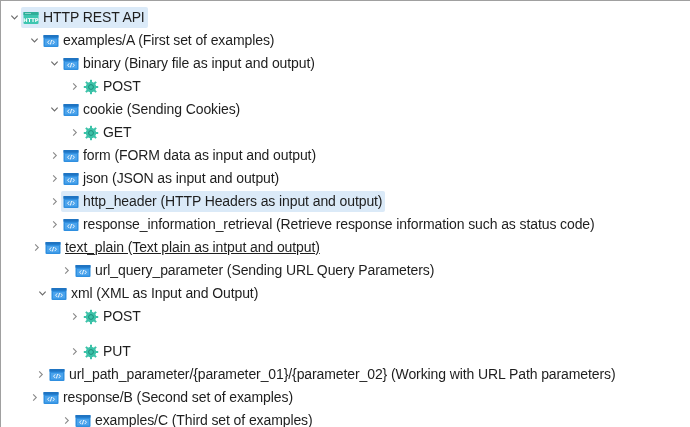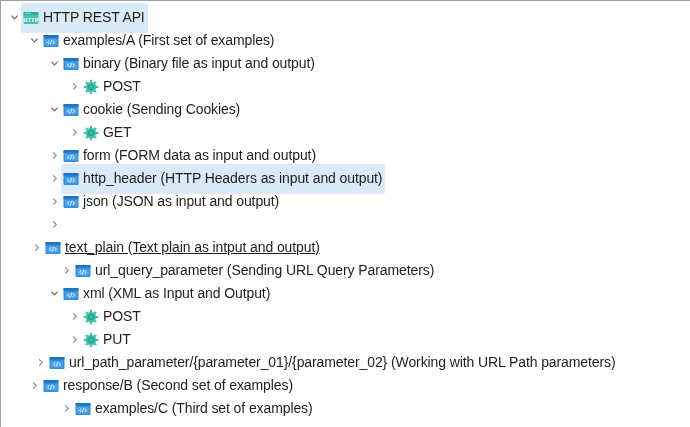--- a/index.html
+++ b/index.html
@@ -18,21 +18,21 @@
   .row {
     position: relative; height: 23px; display: flex; align-items: center;
     white-space: nowrap;
   }
   .chev {
     width: 14px; height: 23px; display: inline-flex; align-items: center; justify-content: center;
     flex: 0 0 14px;
   }
   .chev svg { width: 9px; height: 9px; }
   .node {
-    display: inline-flex; align-items: center; height: 30px; padding: 0 3px 0 2px;
+    display: inline-flex; align-items: center; height: 21px; padding: 0 3px 0 2px;
     border-radius: 2px;
   }
   .node.selected { background: #dbeaf8; }
   .icon { width: 16px; height: 16px; display: inline-block; margin-right: 4px; flex: 0 0 16px; }
   .label { line-height: 21px; letter-spacing: -0.1px; }
 </style>
 </head>
 <body>
 
 <div class="frame">
@@ -177,20 +177,37 @@
       <span class="label">form (FORM data as input and output)</span>
     </span>
   </div>
 
   <div class="row" style="padding-left: 46px;">
     <span class="chev">
             <svg viewBox="0 0 10 10">
               <path d="M3.5 1.5 L7 5 L3.5 8.5" fill="none" stroke="#8a8a8a" stroke-width="1.2"></path>
             </svg>
           </span>
+    <span class="node">
+      <span class="icon"><svg viewBox="0 0 16 16">
+                <rect x="0.5" y="2" width="15" height="12" rx="1" fill="#2f8fe0"></rect>
+                <rect x="0.5" y="2" width="15" height="2.6" fill="#1f74c2"></rect>
+                <rect x="2" y="6" width="12" height="6.5" fill="#4aa3ec"></rect>
+                <path d="M6.3 7.3 L4.6 9.2 L6.3 11.1 M9.7 7.3 L11.4 9.2 L9.7 11.1 M8.6 7 L7.4 11.4" fill="none" stroke="#fff" stroke-width="0.9"></path>
+              </svg></span>
+      <span class="label">json (JSON as input and output)</span>
+    </span>
+  </div>
+
+  <div class="row" style="padding-left: 46px;">
+    <span class="chev">
+            <svg viewBox="0 0 10 10">
+              <path d="M3.5 1.5 L7 5 L3.5 8.5" fill="none" stroke="#8a8a8a" stroke-width="1.2"></path>
+            </svg>
+          </span>
     <span class="node selected">
       <span class="icon"><svg viewBox="0 0 16 16">
                 <rect x="0.5" y="2" width="15" height="12" rx="1" fill="#2f8fe0"></rect>
                 <rect x="0.5" y="2" width="15" height="2.6" fill="#1f74c2"></rect>
                 <rect x="2" y="6" width="12" height="6.5" fill="#4aa3ec"></rect>
                 <path d="M6.3 7.3 L4.6 9.2 L6.3 11.1 M9.7 7.3 L11.4 9.2 L9.7 11.1 M8.6 7 L7.4 11.4" fill="none" stroke="#fff" stroke-width="0.9"></path>
               </svg></span>
       <span class="label">http_header (HTTP Headers as input and output)</span>
     </span>
   </div>
@@ -201,30 +218,22 @@
               <path d="M3.5 1.5 L7 5 L3.5 8.5" fill="none" stroke="#8a8a8a" stroke-width="1.2"></path>
             </svg>
           </span>
     <span class="node">
       <span class="icon"><svg viewBox="0 0 16 16">
                 <rect x="0.5" y="2" width="15" height="12" rx="1" fill="#2f8fe0"></rect>
                 <rect x="0.5" y="2" width="15" height="2.6" fill="#1f74c2"></rect>
                 <rect x="2" y="6" width="12" height="6.5" fill="#4aa3ec"></rect>
                 <path d="M6.3 7.3 L4.6 9.2 L6.3 11.1 M9.7 7.3 L11.4 9.2 L9.7 11.1 M8.6 7 L7.4 11.4" fill="none" stroke="#fff" stroke-width="0.9"></path>
               </svg></span>
-      <span class="label">json (JSON as input and output)</span>
-    </span>
-  </div>
-
-  <div class="row" style="padding-left: 46px;">
-    <span class="chev">
-            <svg viewBox="0 0 10 10">
-              <path d="M3.5 1.5 L7 5 L3.5 8.5" fill="none" stroke="#8a8a8a" stroke-width="1.2"></path>
-            </svg>
-          </span>
+      <span class="label">response_information_retrieval (Retrieve response information such as status code)</span>
+    </span>
   </div>
 
   <div class="row" style="padding-left: 28px; text-decoration: underline;">
     <span class="chev">
             <svg viewBox="0 0 10 10">
               <path d="M3.5 1.5 L7 5 L3.5 8.5" fill="none" stroke="#8a8a8a" stroke-width="1.2"></path>
             </svg>
           </span>
     <span class="node">
       <span class="icon"><svg viewBox="0 0 16 16">
@@ -247,21 +256,21 @@
       <span class="icon"><svg viewBox="0 0 16 16">
                 <rect x="0.5" y="2" width="15" height="12" rx="1" fill="#2f8fe0"></rect>
                 <rect x="0.5" y="2" width="15" height="2.6" fill="#1f74c2"></rect>
                 <rect x="2" y="6" width="12" height="6.5" fill="#4aa3ec"></rect>
                 <path d="M6.3 7.3 L4.6 9.2 L6.3 11.1 M9.7 7.3 L11.4 9.2 L9.7 11.1 M8.6 7 L7.4 11.4" fill="none" stroke="#fff" stroke-width="0.9"></path>
               </svg></span>
       <span class="label">url_query_parameter (Sending URL Query Parameters)</span>
     </span>
   </div>
 
-  <div class="row" style="padding-left: 46px;">
+  <div class="row" style="padding-left: 34px;">
     <span class="chev">
             <svg viewBox="0 0 10 10">
               <path d="M1.5 3 L5 6.5 L8.5 3" fill="none" stroke="#6b6b6b" stroke-width="1.3"></path>
             </svg>
           </span>
     <span class="node">
       <span class="icon"><svg viewBox="0 0 16 16">
                 <rect x="0.5" y="2" width="15" height="12" rx="1" fill="#2f8fe0"></rect>
                 <rect x="0.5" y="2" width="15" height="2.6" fill="#1f74c2"></rect>
                 <rect x="2" y="6" width="12" height="6.5" fill="#4aa3ec"></rect>
@@ -289,21 +298,21 @@
                   <rect x="7" y="12.2" width="2" height="3" transform="rotate(45 8 8)"></rect>
                   <rect x="0.8" y="7" width="3" height="2" transform="rotate(45 8 8)"></rect>
                   <rect x="12.2" y="7" width="3" height="2" transform="rotate(45 8 8)"></rect>
                 </g>
                 <circle cx="8" cy="8" r="2.4" fill="none" stroke="#1f8f7c" stroke-width="1"></circle>
               </svg></span>
       <span class="label">POST</span>
     </span>
   </div>
 
-  <div class="row" style="padding-left: 66px;">
+  <div class="row" style="padding-left: 66px; margin-top: 12px;">
     <span class="chev">
             <svg viewBox="0 0 10 10">
               <path d="M3.5 1.5 L7 5 L3.5 8.5" fill="none" stroke="#8a8a8a" stroke-width="1.2"></path>
             </svg>
           </span>
     <span class="node">
       <span class="icon"><svg viewBox="0 0 16 16">
                 <g fill="#3cc2a8">
                   <circle cx="8" cy="8" r="5.2"></circle>
                   <rect x="7" y="0.8" width="2" height="3"></rect>

